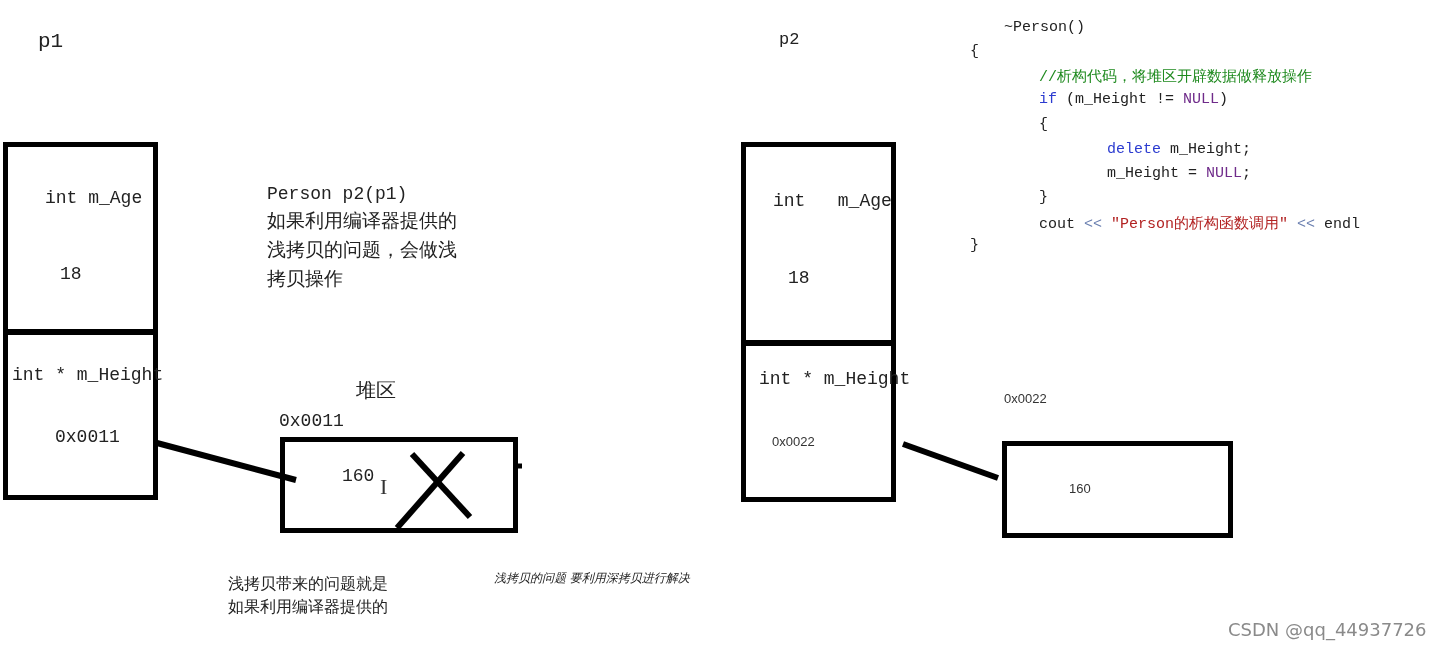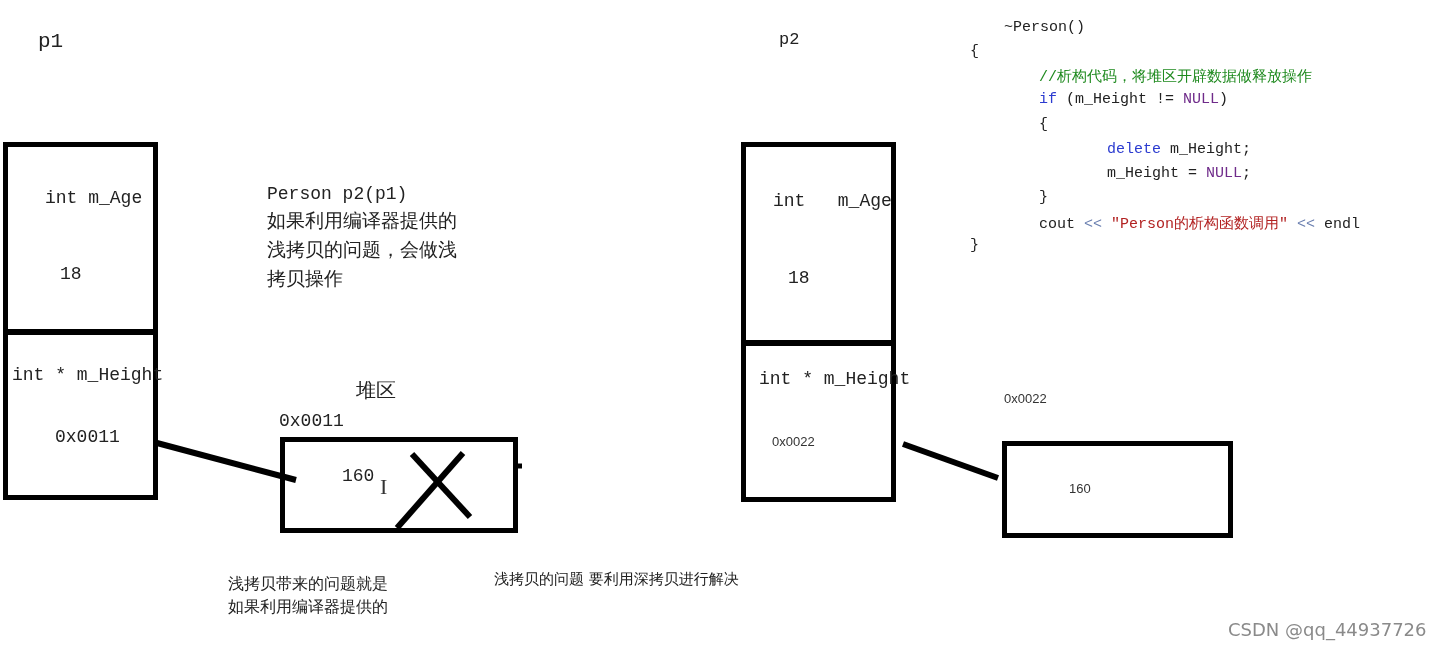--- a/index.html
+++ b/index.html
@@ -53,21 +53,21 @@
 <div>
   <div class="abs cjk" style="left:356px; top:377px; font-size:20px;">堆区</div>
   <div class="abs lbl" style="left:279px; top:411px;">0x0011</div>
   <div class="box" style="left:280px; top:437px; width:238px; height:96px;"></div>
   <div class="abs lbl" style="left:342px; top:466px;">160</div>
   <div class="abs" style="left:380px; top:474px; font-family:'Liberation Serif',serif; font-size:22px; color:#333;">I</div>
 </div>
 
 <div class="abs cjk" style="left:228px; top:574px; font-size:16px;">浅拷贝带来的问题就是</div>
 <div class="abs cjk" style="left:228px; top:597px; font-size:16px;">如果利用编译器提供的</div>
-<div class="abs cjk" style="left:494px; top:570px; font-size:15px;">浅拷贝的问题 要利用深拷贝进行解决</div>
+<div class="abs cjk" style="left:494px; top:570px; font-size:12px;font-style:italic;">浅拷贝的问题 要利用深拷贝进行解决</div>
 
 <div>
   <div class="abs lbl" style="left:779px; top:30px; font-size:17px;">p2</div>
   <div class="box" style="left:741px; top:142px; width:155px; height:204px;"></div>
   <div class="box" style="left:741px; top:340px; width:155px; height:162px;"></div>
   <div class="abs lbl" style="left:773px; top:191px;">int   m_Age</div>
   <div class="abs lbl" style="left:788px; top:268px;">18</div>
   <div class="abs lbl" style="left:759px; top:369px;">int * m_Height</div>
   <div class="abs small" style="left:772px; top:434px;">0x0022</div>
 </div>

